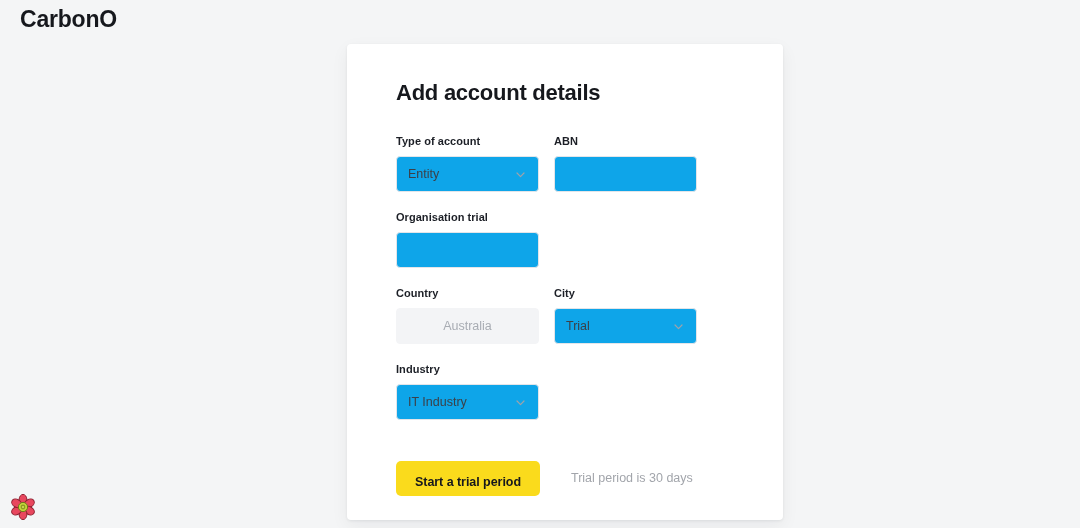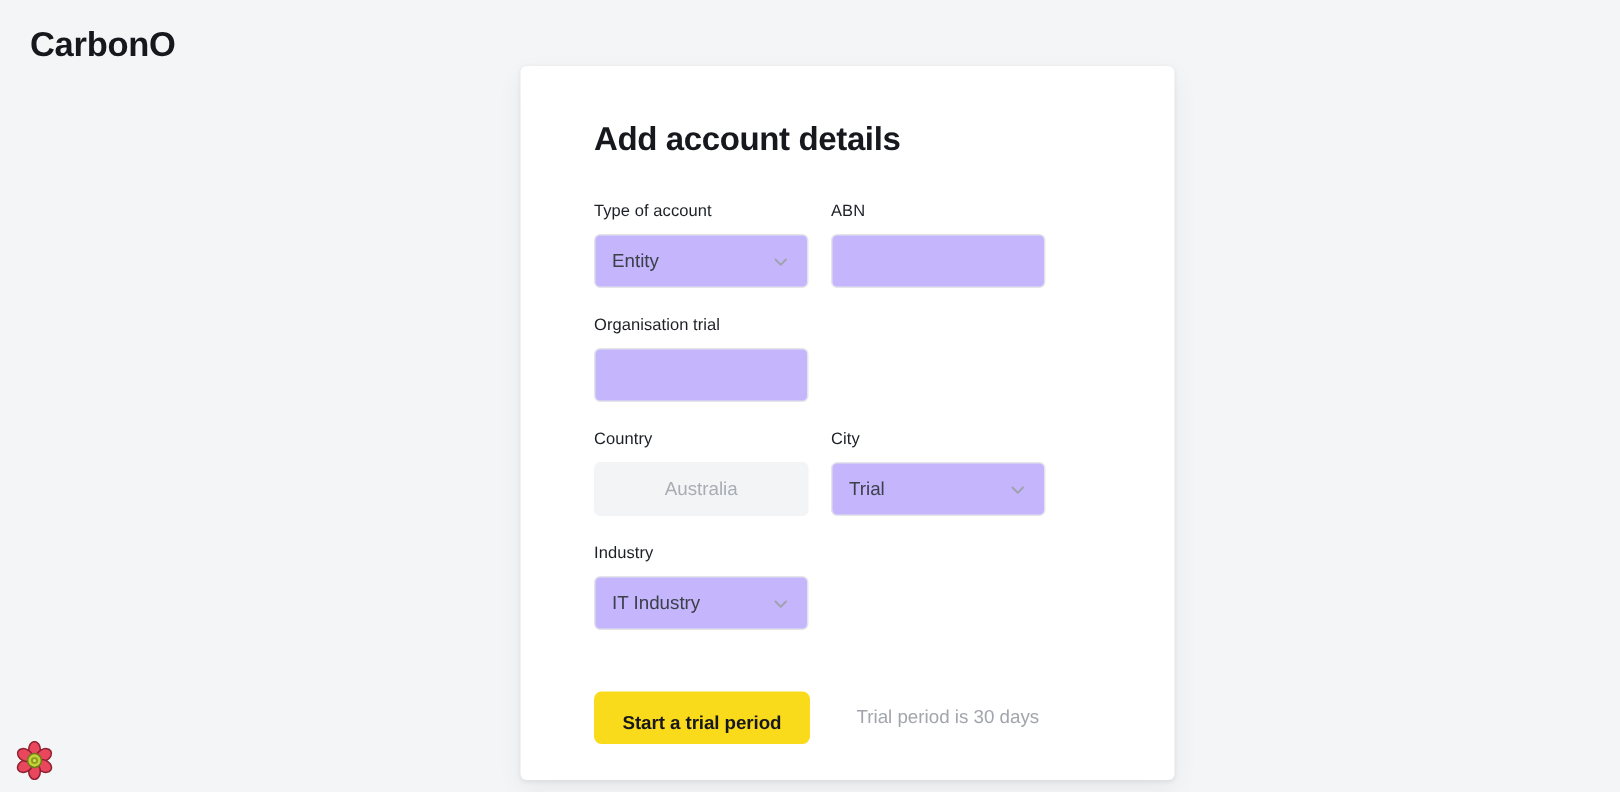--- a/index.html
+++ b/index.html
@@ -15,21 +15,21 @@
     font-family: "Liberation Sans", sans-serif;
     overflow: hidden;
     position: relative;
     -webkit-font-smoothing: antialiased;
   }
 
   
   .brand {
     position: absolute;
     left: 20px;
-    top: 14px;
+    top: 4px;
     font-size: 23px;
     font-weight: bold;
     color: #16181d;
     letter-spacing: -0.2px;
     line-height: 30px;
   }
 
   
   .card {
     position: absolute;
@@ -63,33 +63,33 @@
   }
   .field {
     width: 143px;
     flex: 0 0 143px;
   }
   .field.empty-slot { visibility: hidden; }
 
   .field-label {
     display: block;
     font-size: 11px;
-    font-weight: normal;
+    font-weight: bold;
     color: #1c1f26;
     line-height: 14px;
     margin-bottom: 8px;
     letter-spacing: 0.05px;
   }
 
   .control {
     position: relative;
     height: 36px;
     border: 1px solid #e3e5e9;
     border-radius: 4px;
-    background: #c4b5fd;
+    background: #0ea5e9;
     display: flex;
     align-items: center;
     padding: 0 11px;
     font-size: 12.5px;
     color: #3c4048;
     line-height: 36px;
     cursor: pointer;
     user-select: none;
   }
   .control.text-input {

